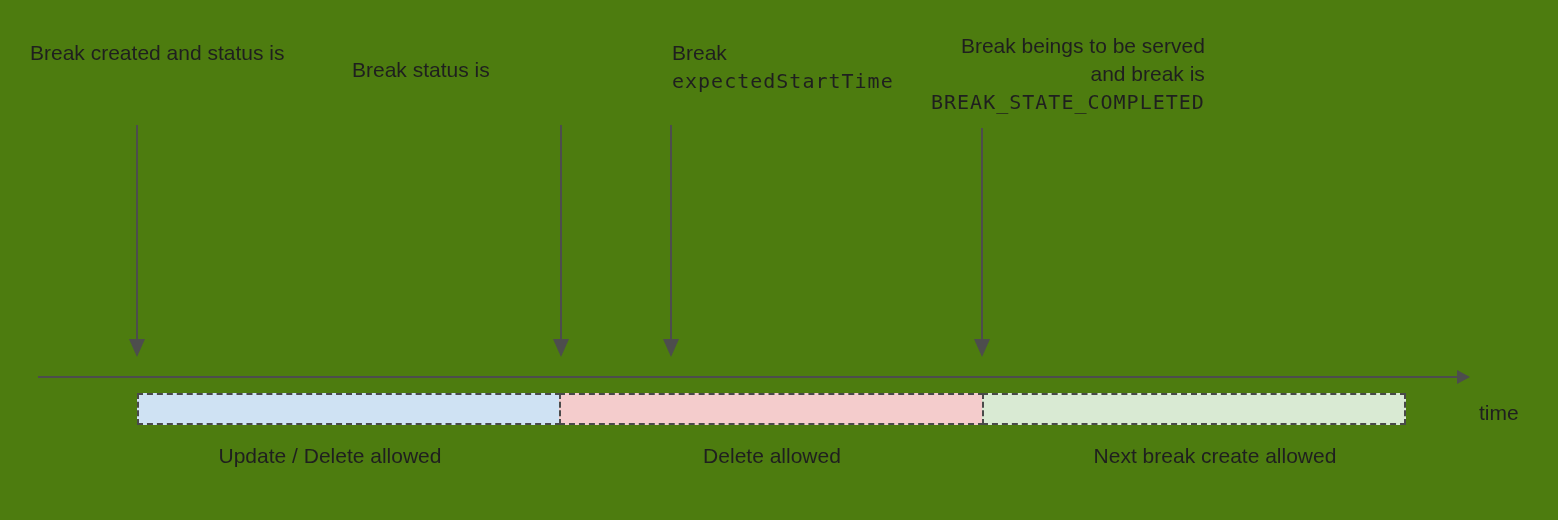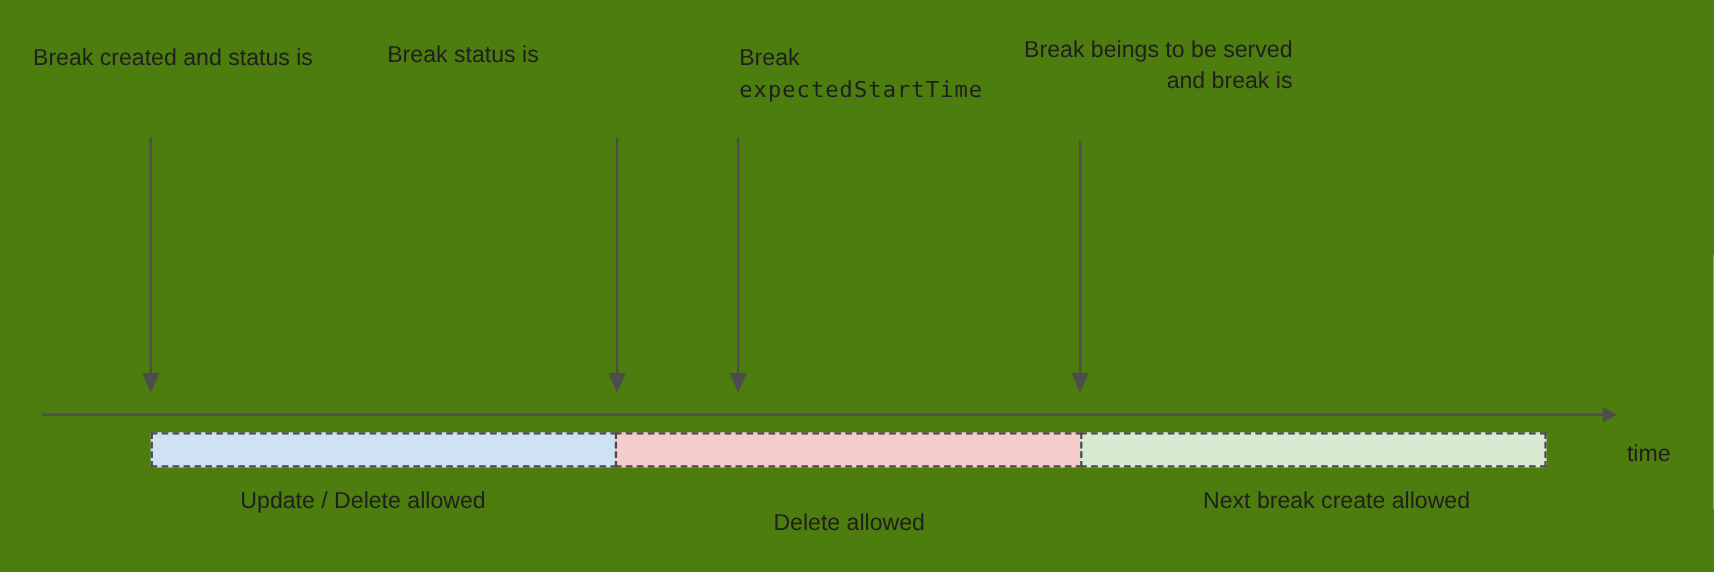--- a/index.html
+++ b/index.html
@@ -100,32 +100,33 @@
 </style>
 </head>
 <body>
 
 <div class="canvas">
 
   <div class="ann" style="left:30px; top:39px;">
     <div class="sans">Break created and status is</div>
   </div>
 
-  <div class="ann" style="left:352px; top:36px;">
+  <div class="ann" style="left:352px; top:56px;">
     <div class="sans">Break status is</div>
   </div>
 
   <div class="ann" style="left:672px; top:39px;">
     <div class="sans">Break</div>
     <div class="mono">expectedStartTime</div>
   </div>
 
   <div class="ann" style="left:931px; top:32px;text-align:right;">
     <div class="sans">Break beings to be served</div>
     <div class="sans">and break is</div>
+    <div class="mono">BREAK_STATE_COMPLETED</div>
   </div>
 
   <div class="varrow" style="left:129px; top:125px; height:232px;">
     <div class="vline"></div>
     <div class="vhead"></div>
   </div>
   <div class="varrow" style="left:553px; top:125px; height:232px;">
     <div class="vline"></div>
     <div class="vhead"></div>
   </div>
@@ -140,16 +141,16 @@
 
   <div class="tline"></div>
   <div class="thead"></div>
   <div class="tlabel">time</div>
 
   <div class="seg" style="left: 137px; width: 424px; background-color: rgb(207, 226, 243);"></div>
   <div class="seg" style="left: 559px; width: 425px; background-color: rgb(244, 204, 204);"></div>
   <div class="seg" style="left: 982px; width: 424px; background-color: rgb(217, 234, 211);"></div>
 
   <div class="seglabel" style="left:330px;">Update / Delete allowed</div>
-  <div class="seglabel" style="left:772px;margin-top:20px;">Delete allowed</div>
+  <div class="seglabel" style="left:772px;">Delete allowed</div>
   <div class="seglabel" style="left:1215px;">Next break create allowed</div>
 
 </div>
 
 </body></html>

